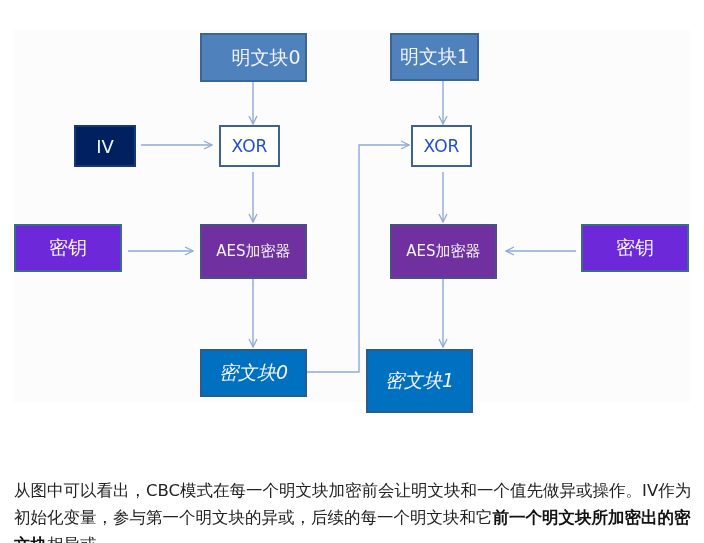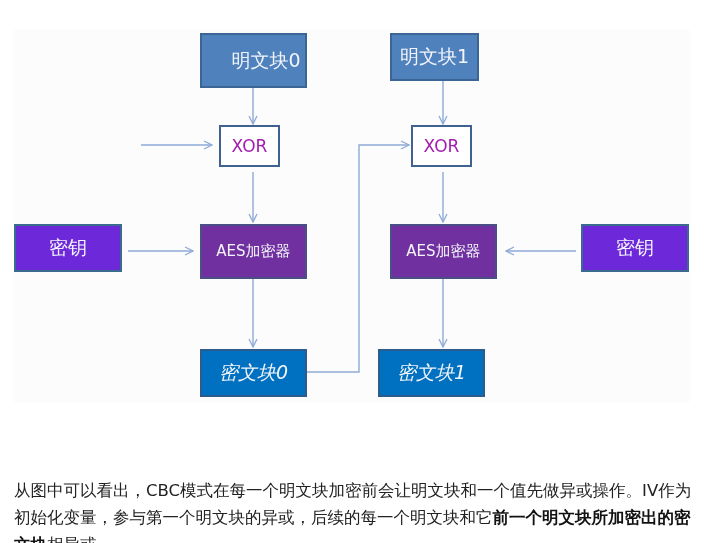--- a/index.html
+++ b/index.html
@@ -4,21 +4,21 @@
 <style>
   html, body { margin:0; padding:0; background:#ffffff; }
   body { width:704px; height:543px; position:relative; overflow:hidden;
          font-family:"DejaVu Sans", "Liberation Sans", sans-serif; }
   #diagram { position:absolute; left:0; top:0; width:704px; height:430px; }
   .bg { position:absolute; left:14px; top:30px; width:676px; height:372px; background:#fcfcfd; }
   .box { position:absolute; box-sizing:border-box; display:flex; align-items:center; justify-content:center;
          color:#f2f4fa; font-size:19px; border:2px solid; }
   .plain { background:#4f81bd; border-color:#3a6595; }
   .iv { background:#002060; border-color:#163a78; font-size:18px; }
-  .xor { background:#ffffff; border-color:#3f6290; color:#a21caf; font-size:17px; }
+  .xor { background:#ffffff; border-color:#3f6290; color:#1d4ed8; font-size:17px; }
   .key { background:#6d28d9; border-color:#3b6a8f; }
   .aes { background:#7030a0; border-color:#4a4f86; font-size:15px; }
   .cipher { background:#0070c0; border-color:#2c5b8c;font-style:italic; }
   svg.lines { position:absolute; left:0; top:0; }
   .caption { position:absolute; left:14px; top:460px; width:680px; font-size:16.5px; line-height:27px;
              color:#222; }
   .caption b { font-weight:bold; color:#111; }
 </style>
 </head>
 <body>
@@ -39,28 +39,29 @@
       <line x1="128" y1="251" x2="193" y2="251" marker-end="url(#arr)"></line>
       <line x1="253" y1="278" x2="253" y2="347" marker-end="url(#arr)"></line>
       <polyline points="306,372 359,372 359,145 409,145" marker-end="url(#arr)"></polyline>
       <line x1="443" y1="80" x2="443" y2="124" marker-end="url(#arr)"></line>
       <line x1="443" y1="172" x2="443" y2="222" marker-end="url(#arr)"></line>
       <line x1="576" y1="251" x2="506" y2="251" marker-end="url(#arr)"></line>
       <line x1="443" y1="278" x2="443" y2="347" marker-end="url(#arr)"></line>
     </g>
   </svg>
 
-  <div class="box plain" style="left:200px;top:33px;width:107px;height:55px;padding-left:25px;">明文块0</div>
+  <div class="box plain" style="left:200px;top:33px;width:107px;height:49px;padding-left:25px;">明文块0</div>
   <div class="box plain" style="left:390px;top:33px;width:89px;height:48px;">明文块1</div>
 
+  <div class="box iv" style="left:74px;top:125px;width:62px;height:42px;">IV</div>
   <div class="box xor" style="left:219px;top:125px;width:61px;height:42px;">XOR</div>
   <div class="box xor" style="left:411px;top:125px;width:61px;height:42px;">XOR</div>
 
   <div class="box key" style="left:14px;top:224px;width:108px;height:48px;">密钥</div>
   <div class="box aes" style="left:200px;top:224px;width:107px;height:55px;">AES加密器</div>
   <div class="box aes" style="left:390px;top:224px;width:107px;height:55px;">AES加密器</div>
   <div class="box key" style="left:581px;top:224px;width:108px;height:48px;">密钥</div>
 
   <div class="box cipher" style="left:200px;top:349px;width:107px;height:48px;">密文块0</div>
-  <div class="box cipher" style="left:378px;top:349px;width:107px;height:48px;">密文块1</div>
+  <div class="box cipher" style="left:366px;top:349px;width:107px;height:64px;">密文块1</div>
 </div>
 
 <p class="caption"><span>从图中可以看出，CBC模式在每一个明文块加密前会让明文块和一个值先做异或操作。IV作为初始化变量，参与第一个明文块的异或，后续的每一个明文块和它</span><b>前一个明文块所加密出的密文块</b><span>相异或。</span></p>
 
 </body></html>

